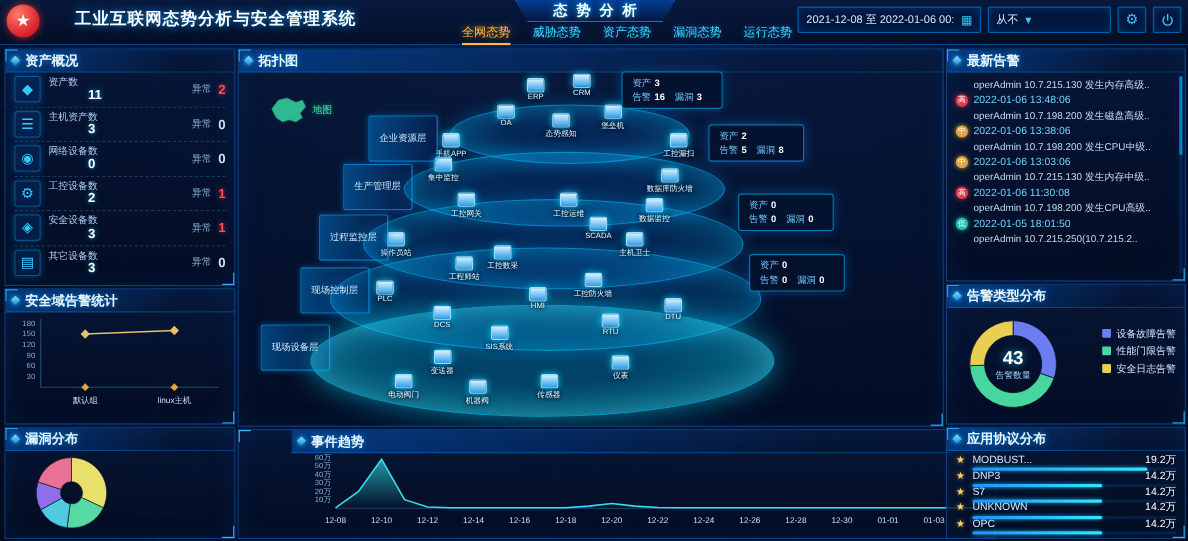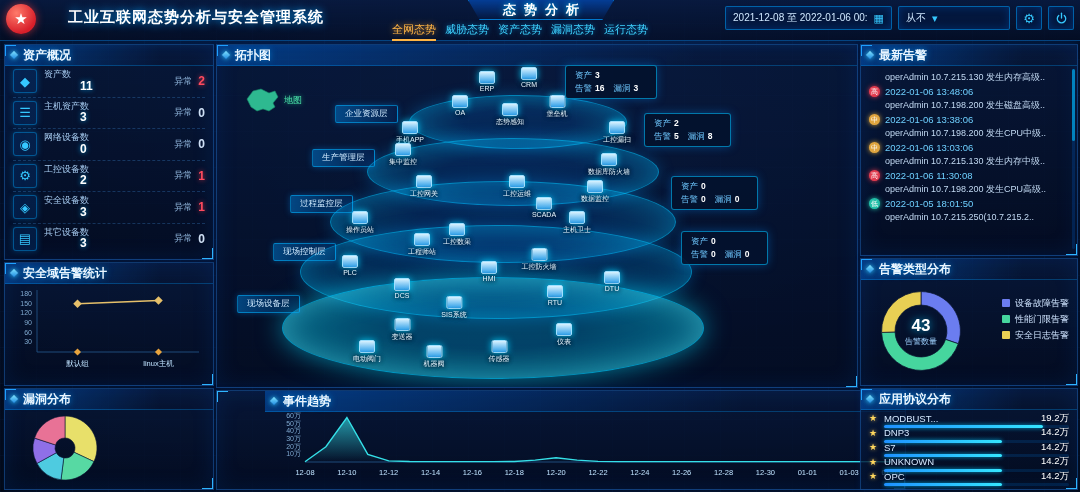--- a/index.html
+++ b/index.html
@@ -17,21 +17,21 @@
     background:radial-gradient(circle at 35% 30%, #ff7a6a, #d81f2a 70%);
     box-shadow:0 0 8px rgba(255,60,60,.6);display:flex;align-items:center;justify-content:center;
     color:#fff;font-size:15px;}
   .apptitle{position:absolute;left:44px;top:8px;font-size:15px;font-weight:bold;color:#fff;
     letter-spacing:1px;text-shadow:0 0 8px rgba(0,160,255,.9);margin-left:24px;}
   .banner{position:absolute;left:468px;top:0;width:144px;height:19px;line-height:19px;text-align:center;
     font-size:13px;font-weight:bold;color:#fff;letter-spacing:8px;text-indent:8px;
     background:linear-gradient(180deg, rgba(0,90,220,.55), rgba(0,30,90,.25));
     border:1px solid rgba(0,170,255,.55);border-top:none;
     clip-path:polygon(0 0,100% 0,92% 100%,8% 100%);text-shadow:0 0 6px rgba(0,200,255,.9);}
-  .tabs{position:absolute;left:392px;top:22px;display:flex;gap:9px;}
+  .tabs{position:absolute;left:420px;top:22px;display:flex;gap:20px;}
   .tab{font-size:11px;color:#3fd4ff;cursor:pointer;padding-bottom:2px;text-shadow:0 0 5px rgba(0,160,255,.6);}
   .tab.active{color:#ffb545;border-bottom:2px solid #ffb545;text-shadow:0 0 6px rgba(255,160,40,.8);}
   .controls{position:absolute;right:6px;top:6px;display:flex;gap:6px;align-items:center;}
   .ctl{height:22px;display:flex;align-items:center;gap:6px;padding:0 7px;font-size:10px;color:#cfe8ff;
     background:rgba(2,24,64,.8);border:1px solid rgba(0,160,255,.55);border-radius:2px;
     box-shadow:inset 0 0 8px rgba(0,120,255,.25);cursor:pointer;}
   .ctl .ico{color:#35c8ff;font-size:11px;}
   .iconbtn{width:24px;height:22px;display:flex;align-items:center;justify-content:center;
     background:rgba(2,24,64,.8);border:1px solid rgba(0,160,255,.55);border-radius:2px;
     color:#35c8ff;font-size:13px;cursor:pointer;box-shadow:inset 0 0 8px rgba(0,120,255,.25);}
@@ -64,21 +64,21 @@
   svg text{font-size:7px;fill:#7fa8cf;}
   svg text.xlab{font-size:7.5px;fill:#bfe2ff;}
   svg .axis{stroke:#1e4a7a;stroke-width:1;}
   
   #topo{position:absolute;left:0;top:20px;width:640px;height:320px;}
   .platform{position:absolute;border-radius:50%;border:1px solid rgba(0,200,255,.5);
     background:radial-gradient(ellipse at center, rgba(0,130,255,.16) 35%, rgba(0,190,255,.34));
     box-shadow:0 0 16px rgba(0,160,255,.3), inset 0 0 24px rgba(0,200,255,.22);}
   .platform.bright{background:radial-gradient(ellipse at center, rgba(0,190,255,.30) 30%, rgba(0,230,255,.5));
     box-shadow:0 0 26px rgba(0,220,255,.55), inset 0 0 30px rgba(120,240,255,.35);}
-  .pill{position:absolute;padding:2px 9px;font-size:8.5px;color:#cfeaff;white-space:nowrap;cursor:pointer;
+  .pill{position:absolute;padding:14px 9px;font-size:8.5px;color:#cfeaff;white-space:nowrap;cursor:pointer;
     background:linear-gradient(90deg, rgba(0,150,255,.4), rgba(0,80,200,.12));
     border:1px solid rgba(0,180,255,.55);border-radius:2px;box-shadow:0 0 6px rgba(0,150,255,.35);z-index:6;}
   .tnode{position:absolute;transform:translateX(-50%);text-align:center;z-index:5;cursor:pointer;}
   .nicon{width:14px;height:11px;margin:0 auto 1px auto;border-radius:2px;
     background:linear-gradient(180deg,#d8f2ff,#2e9fe8);border:1px solid #9fe0ff;
     box-shadow:0 0 7px rgba(0,210,255,.9);}
   .nlabel{font-size:7px;color:#e6f6ff;white-space:nowrap;text-shadow:0 0 4px #012,0 0 4px #012;}
   .statbox{position:absolute;padding:3px 9px;font-size:8.5px;line-height:1.5;z-index:8;
     background:rgba(3,18,46,.9);border:1px solid rgba(0,190,255,.6);border-radius:3px;
     box-shadow:0 0 10px rgba(0,140,255,.35);}

